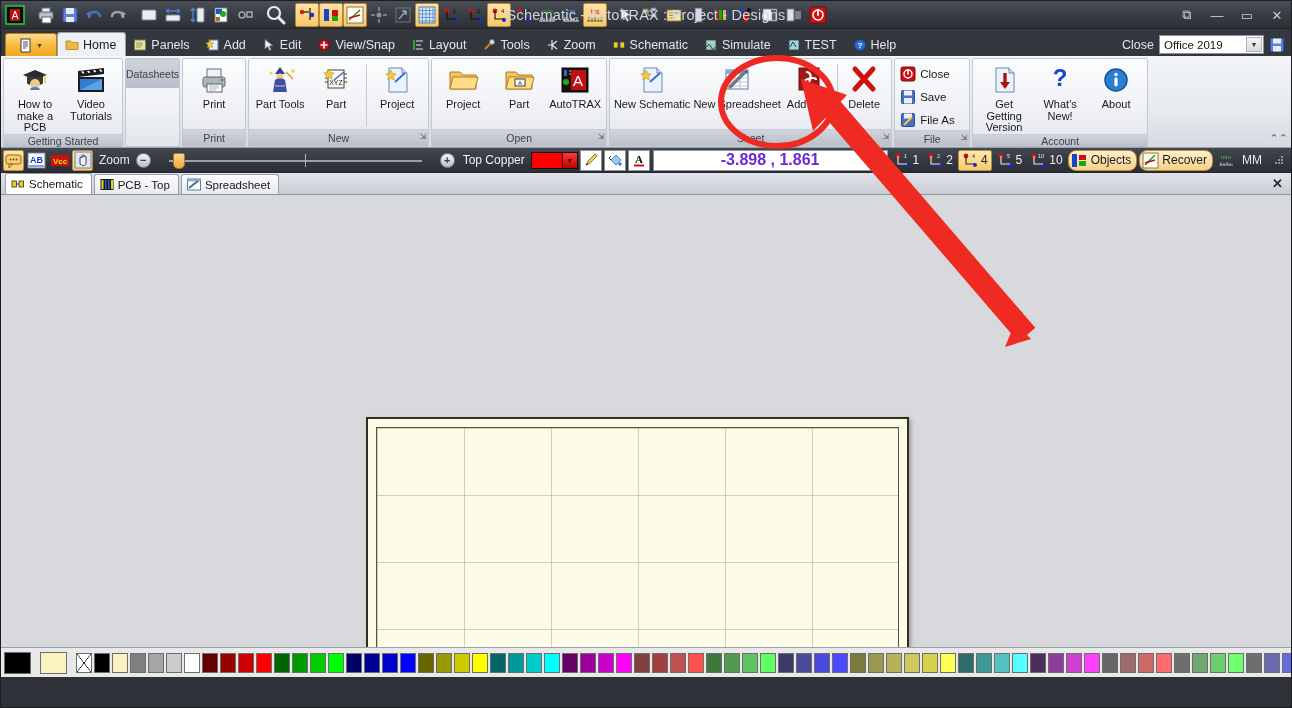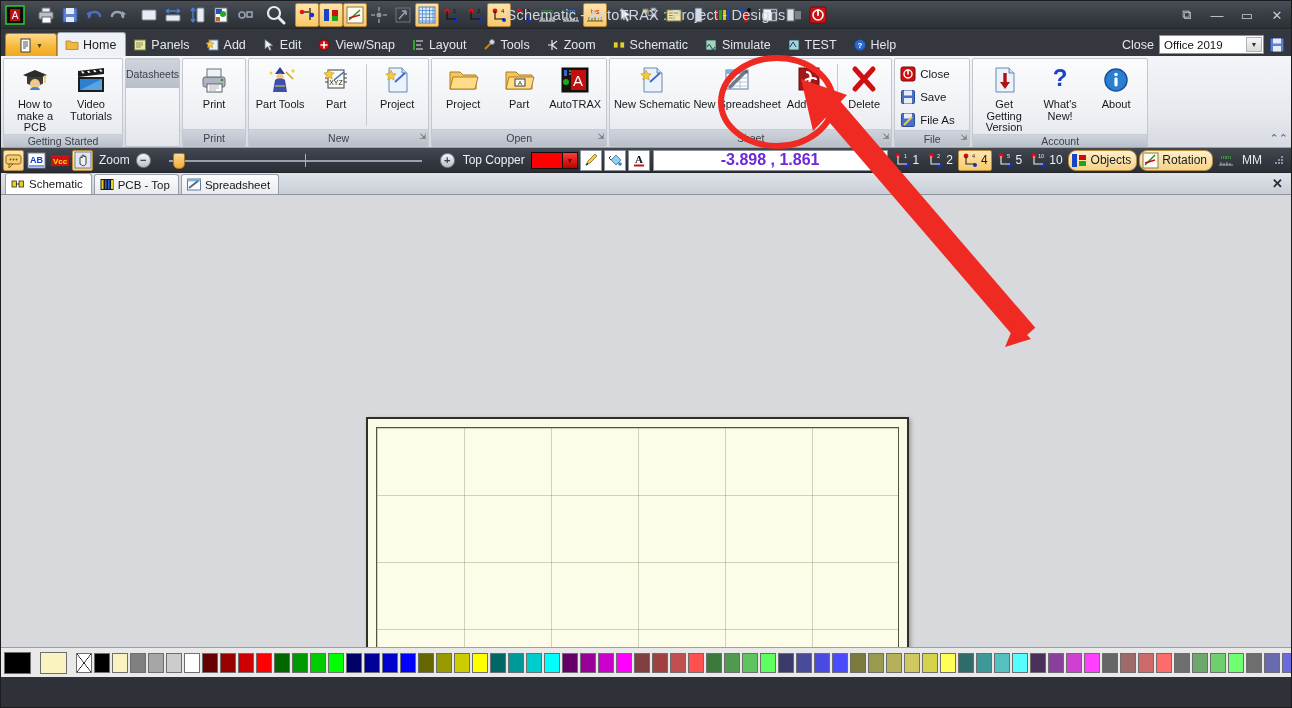--- a/index.html
+++ b/index.html
@@ -1093,21 +1093,21 @@
           <rect x="8" y="9" width="7" height="5" fill="#18a818"></rect>
         </svg>
       <span>Objects</span>
     </div>
     <div class="tagbtn">
       <svg width="17" height="17" viewBox="0 0 17 17">
           <rect x="1" y="1" width="15" height="15" fill="#fdfbf2" stroke="#8a7a4a"></rect>
           <path d="M3 13 L13 3" stroke="#2a8a2a" stroke-width="1.4"></path>
           <path d="M3 11 L13 8" stroke="#c81010" stroke-width="1.4"></path>
         </svg>
-      <span>Rotation</span>
+      <span>Recover</span>
     </div>
     <div class="ts-ico">
       <svg width="20" height="18" viewBox="0 0 20 18">
           <text x="10" y="8" font-size="6" fill="#4aca4a" text-anchor="middle" font-family="Liberation Sans">mm</text>
           <path d="M3 14 H17 M5 14 V11 M8 14 V12 M11 14 V11 M14 14 V12" stroke="#c8cdd6" stroke-width=".8"></path>
         </svg>
     </div>
     <span class="ts-label">MM</span>
     <div class="ts-ico">
       <svg width="14" height="14" viewBox="0 0 14 14">

